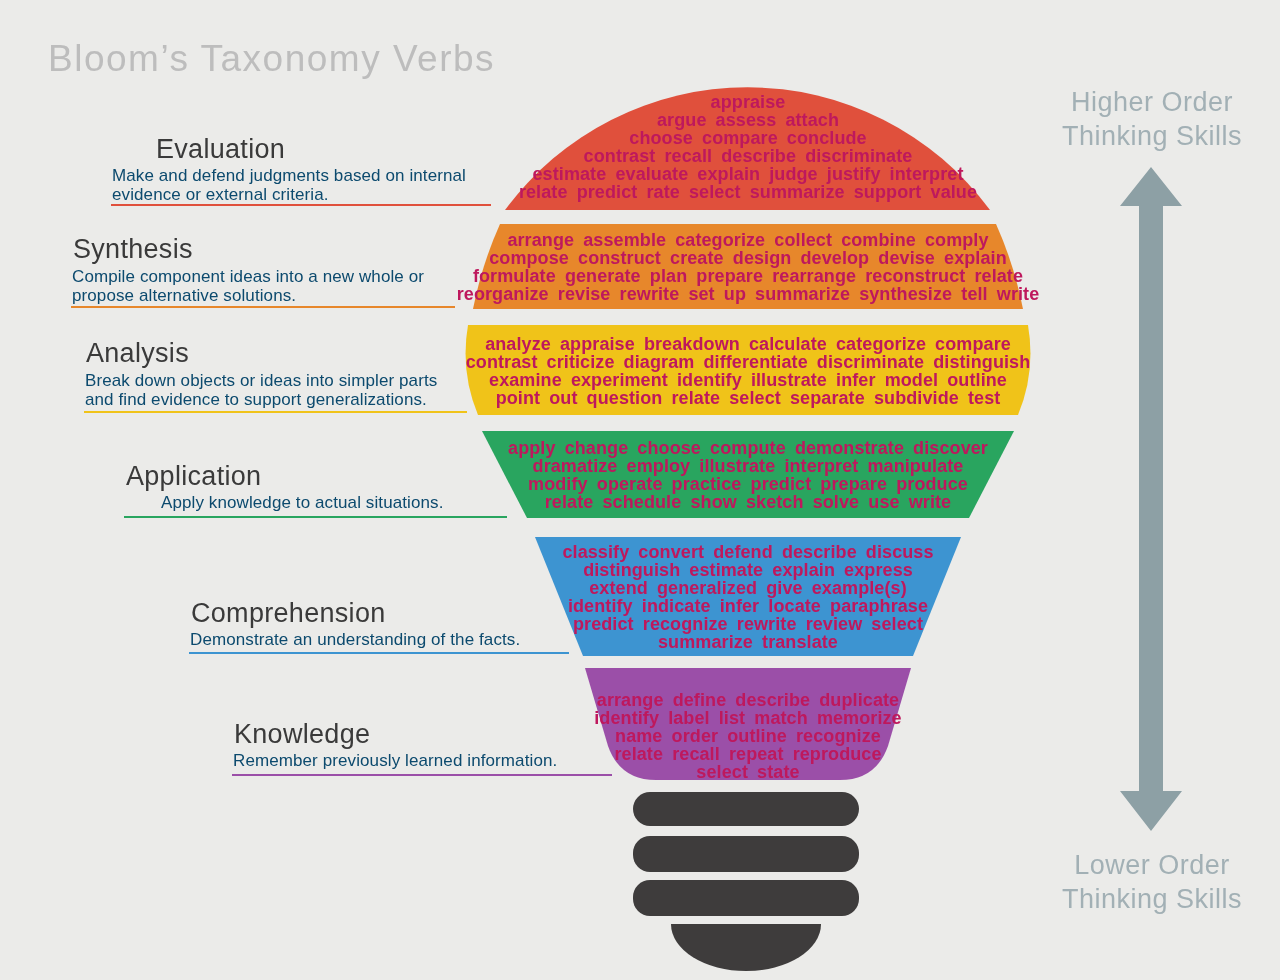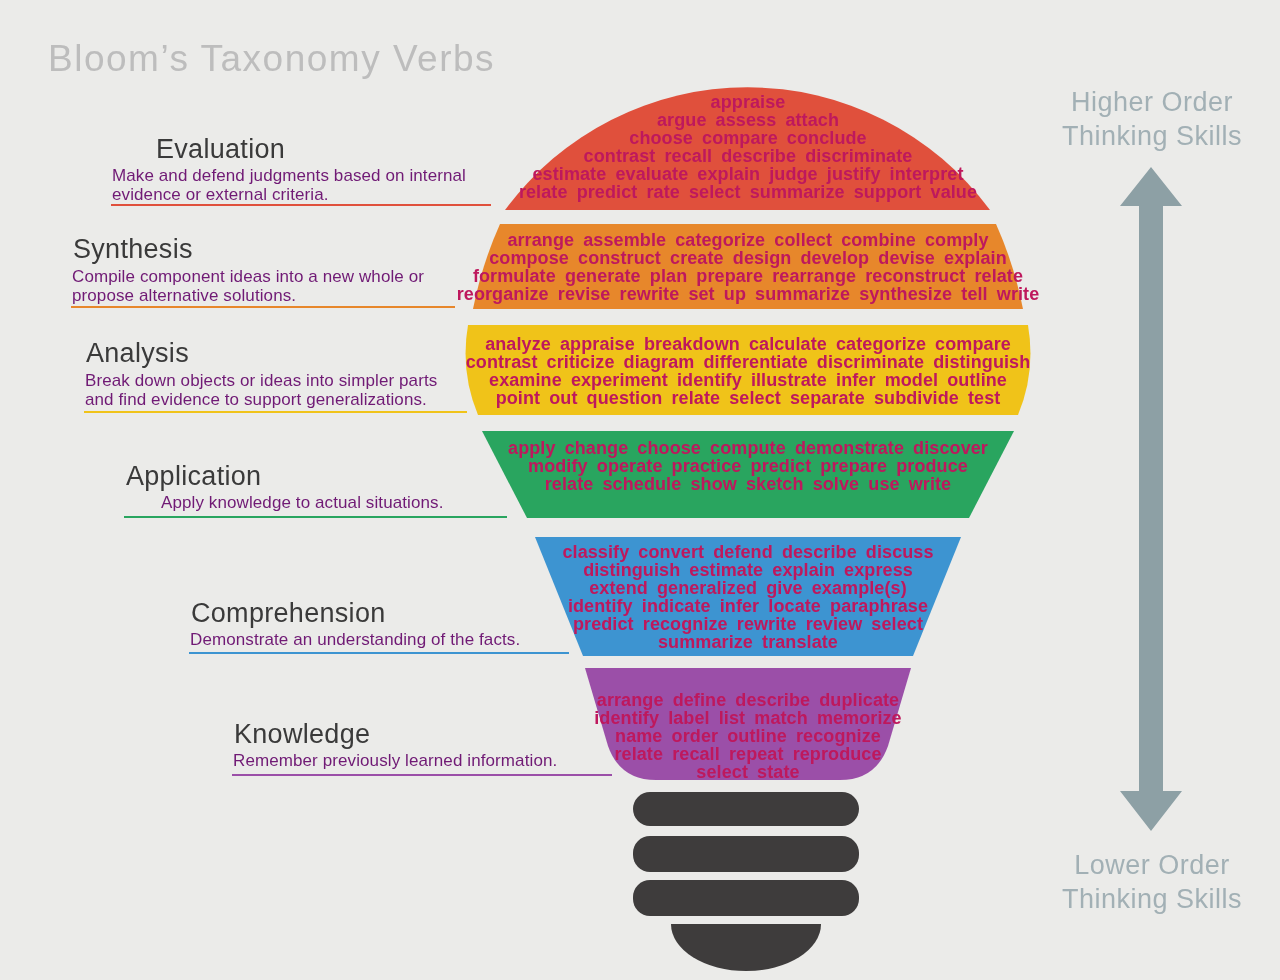--- a/index.html
+++ b/index.html
@@ -17,21 +17,21 @@
   }
   svg.bulb{position:absolute;left:0;top:0;}
   
   .level-name{
     position:absolute;
     font-size:27px;color:#3a3a3a;font-weight:400;
     letter-spacing:0.3px;
   }
   .level-desc{
     position:absolute;
-    font-size:17px;line-height:19px;color:#701a75;
+    font-size:17px;line-height:19px;color:#0c4a6e;
     width:380px;letter-spacing:0.1px;
   }
   .level-underline{
     position:absolute;height:2px;
   }
   
   .band-text{
     position:absolute;left:448px;width:600px;
     text-align:center;color:#be185d;
     font-size:18px;line-height:18px;font-weight:700;
@@ -133,20 +133,21 @@
 
   <div class="band-text" style="top:335px;">
     <div>analyze appraise breakdown calculate categorize compare</div>
     <div>contrast criticize diagram differentiate discriminate distinguish</div>
     <div>examine experiment identify illustrate infer model outline</div>
     <div>point out question relate select separate subdivide test</div>
   </div>
 
   <div class="band-text" style="top:439px;">
     <div>apply change choose compute demonstrate discover</div>
+    <div>dramatize employ illustrate interpret manipulate</div>
     <div>modify operate practice predict prepare produce</div>
     <div>relate schedule show sketch solve use write</div>
   </div>
 
   <div class="band-text" style="top:543px;">
     <div>classify convert defend describe discuss</div>
     <div>distinguish estimate explain express</div>
     <div>extend generalized give example(s)</div>
     <div>identify indicate infer locate paraphrase</div>
     <div>predict recognize rewrite review select</div>

